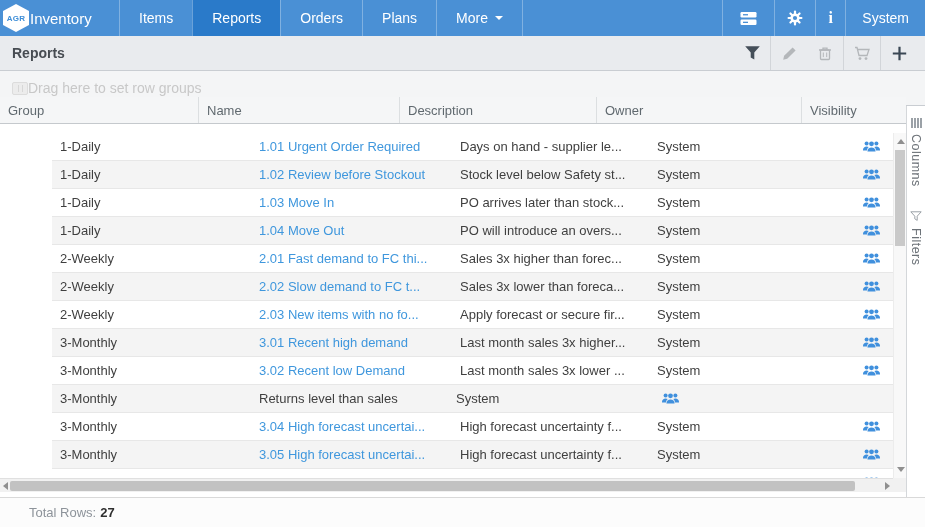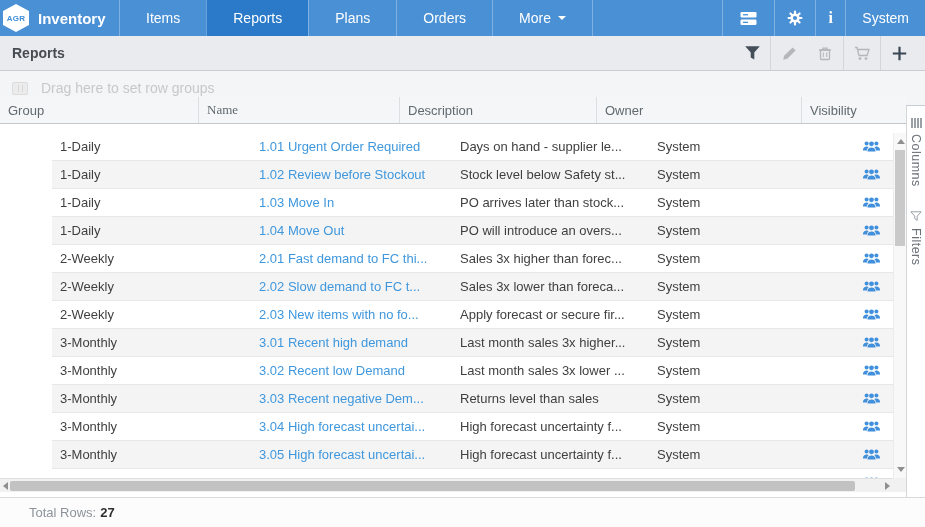--- a/index.html
+++ b/index.html
@@ -4,23 +4,23 @@
 <style>
   * { margin:0; padding:0; box-sizing:border-box; }
   html,body { width:925px; height:527px; font-family:"Liberation Sans", sans-serif; background:#fff; overflow:hidden; }
   .app { position:relative; width:925px; height:527px; background:#fff; }
 
   
   .navbar { position:absolute; left:0; top:0; width:925px; height:36px; background:#4a90d5; display:flex; align-items:stretch; color:#fff; }
   .brand { width:119px; display:flex; align-items:center; padding-left:3px; }
   .logo-hex { width:26px; height:28px; background:#fff; clip-path:polygon(50% 0,100% 25%,100% 75%,50% 100%,0 75%,0 25%); display:flex; align-items:center; justify-content:center; }
   .logo-hex span { color:#3f8fd8; font-size:8px; font-weight:bold; letter-spacing:.2px; }
-  .brand-title { margin-left:9px; font-size:15px; font-weight:bold; }
+  .brand-title { margin-left:1px; font-size:15px; font-weight:normal; }
   .nav-tabs { display:flex; align-items:stretch; }
-  .nav-tab { display:flex; align-items:center; padding:0 26px; font-size:14px; border-left:1px solid rgba(255,255,255,.3); cursor:default; }
+  .nav-tab { display:flex; align-items:center; padding:0 19px; font-size:14px; border-left:1px solid rgba(255,255,255,.3); cursor:default; }
   .nav-tab:last-child { border-right:1px solid rgba(255,255,255,.3); }
   .nav-tab.active { background:#2a7ac9; }
   .caret-down { display:inline-block; margin-left:7px; width:0; height:0; border-left:4px solid transparent; border-right:4px solid transparent; border-top:4px solid #fff; }
   .nav-right { margin-left:auto; display:flex; align-items:stretch; }
   .nav-icon-btn { display:flex; align-items:center; justify-content:center; border-left:1px solid rgba(255,255,255,.3); }
   .nav-icon-btn.w-server { width:52px; }
   .nav-icon-btn.w-gear { width:41px; }
   .nav-icon-btn.w-info { width:30px; }
   .nav-user { display:flex; align-items:center; padding:0 16px; font-size:14px; border-left:1px solid rgba(255,255,255,.3); }
   .info-glyph { font-family:"Liberation Serif", serif; font-weight:bold; font-size:16px; color:#fff; }
@@ -30,26 +30,26 @@
   .toolbar-title { margin-left:12px; font-size:14px; font-weight:bold; color:#474c52; }
   .toolbar-actions { margin-left:auto; display:flex; align-items:stretch; height:100%; padding-right:8px; }
   .tb-btn { width:36px; display:flex; align-items:center; justify-content:center; }
   .tb-sep { width:1px; background:#d2d5d9; height:100%; }
 
   
   .group-panel { position:absolute; left:0; top:71px; width:925px; height:35px; background:#f4f5f6; border-bottom:1px solid #c9cdd2; display:flex; align-items:center; }
   .group-panel-icon { margin-left:12px; width:16px; height:13px; border:1px solid #dcdcdc; border-radius:2px; background:#ececec; position:relative; }
   .group-panel-icon::before, .group-panel-icon::after { content:""; position:absolute; top:2px; bottom:2px; width:1px; background:#d7d7d7; }
   .group-panel-icon::before { left:5px; } .group-panel-icon::after { left:9px; }
-  .group-panel-text { margin-left:13px; font-size:14px; color:#c8c8c8; }
+  .group-panel-text { font-size:14px; color:#c8c8c8; }
 
   
   .grid-header { position:absolute; left:0; top:97px; width:906px; height:27px; background:#f5f6f7; border-bottom:1px solid #c5c9cd; display:flex; font-size:13px; color:#60696f; }
   .hcell { display:flex; align-items:center; padding-left:8px; border-right:1px solid #dcdfe1; overflow:hidden; white-space:nowrap; }
-  .col-group{ width:199px; } .col-name{ width:201px;font-family:Liberation Serif, serif; } .col-desc{ width:197px; } .col-owner{ width:205px; } .col-vis{ width:104px; border-right:none; }
+  .col-group{ width:199px; } .col-name{ width:201px; } .col-desc{ width:197px; } .col-owner{ width:205px; } .col-vis{ width:104px; border-right:none; }
 
   .rows-viewport { position:absolute; left:8px; top:133px; width:893px; height:345px; overflow:hidden; background:#fff;margin-left:44px; }
   .grid-row { display:flex; height:28px; border-bottom:1px solid #e7e7e7; background:#fff; font-size:13px; color:#3f3f3f; }
   .grid-row:nth-child(even) { background:#f4f4f4; }
   .cell { display:flex; align-items:center; padding-left:8px; overflow:hidden; white-space:nowrap; }
   .cell.link { color:#3f97dd; cursor:pointer; }
   .c-group{ width:199px; } .c-name{ width:201px; } .c-desc{ width:197px; } .c-owner{ width:205px; } .c-vis{ width:91px; }
 
   
   .vscroll { position:absolute; left:893px; top:133px; width:13px; height:345px; background:#f8f8f8; border-left:1px solid #ececec; }
@@ -90,24 +90,24 @@
       <span class="brand-title">Inventory</span>
     </div>
     <div class="nav-tabs">
       <div class="nav-tab">
           <span>Items</span>
         </div>
       <div class="nav-tab active">
           <span>Reports</span>
         </div>
       <div class="nav-tab">
+          <span>Orders</span>
+        </div>
+      <div class="nav-tab">
           <span>Plans</span>
-        </div>
-      <div class="nav-tab">
-          <span>Orders</span>
         </div>
       <div class="nav-tab">
           <span>More</span>
           <span class="caret-down"></span>
         </div>
     </div>
     <div class="nav-right">
       <div class="nav-icon-btn w-server">
         <svg width="17" height="15" viewBox="0 0 17 15">
           <rect x="0.5" y="1" width="16" height="5.4" rx="1.2" fill="#fff"></rect>
@@ -337,21 +337,20 @@
           <circle cx="14.4" cy="3.4" r="2"></circle>
           <path d="M18 9.8c0-2-1.6-3.3-3.6-3.3-.8 0-1.5.2-2.1.6 1 .9 1.6 2.1 1.7 3.5H18z"></path>
           <circle cx="9.5" cy="3.8" r="2.4"></circle>
           <path d="M5.4 11.4c0-2.4 1.8-4 4.1-4s4.1 1.6 4.1 4z"></path>
         </svg>
       </div>
     </div>
 
     <div class="grid-row">
       <div class="cell c-group">3-Monthly</div>
-      <div class="cell c-name link">3.03 Recent negative Dem...</div>
       <div class="cell c-desc">Returns level than sales</div>
       <div class="cell c-owner">System</div>
       <div class="cell c-vis">
         <svg width="19" height="13" viewBox="0 0 19 13" fill="#4090dd">
           <circle cx="4.6" cy="3.4" r="2"></circle>
           <path d="M1 9.8c0-2 1.6-3.3 3.6-3.3.8 0 1.5.2 2.1.6-1 .9-1.6 2.1-1.7 3.5H1z"></path>
           <circle cx="14.4" cy="3.4" r="2"></circle>
           <path d="M18 9.8c0-2-1.6-3.3-3.6-3.3-.8 0-1.5.2-2.1.6 1 .9 1.6 2.1 1.7 3.5H18z"></path>
           <circle cx="9.5" cy="3.8" r="2.4"></circle>
           <path d="M5.4 11.4c0-2.4 1.8-4 4.1-4s4.1 1.6 4.1 4z"></path>

